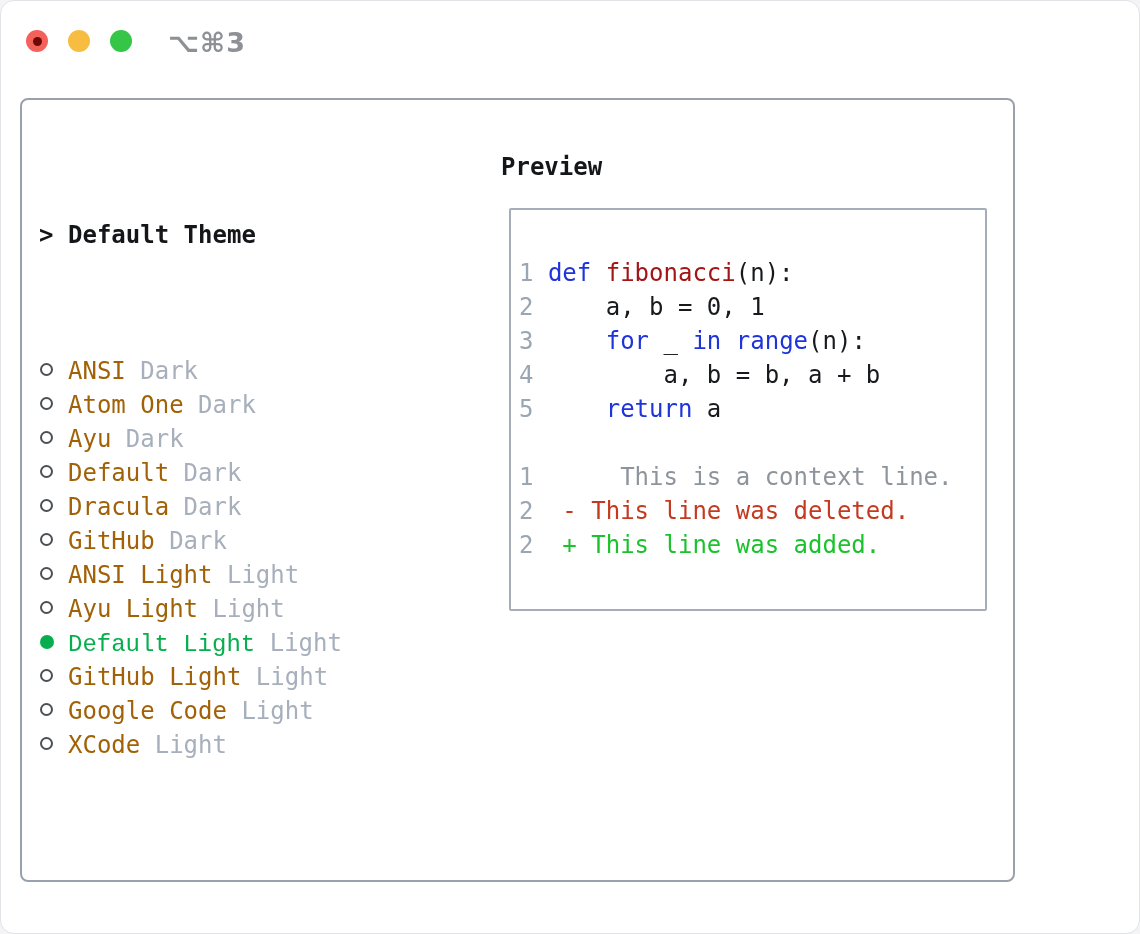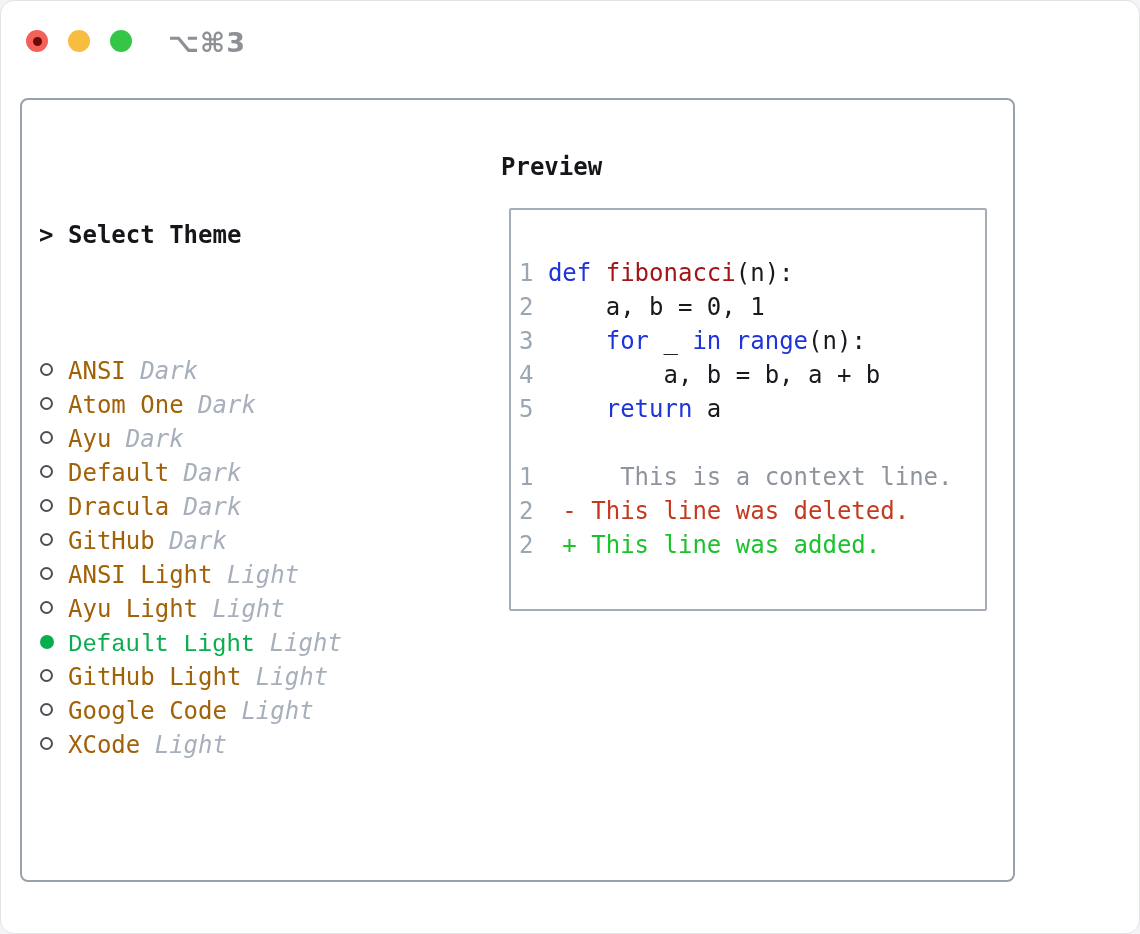--- a/index.html
+++ b/index.html
@@ -42,21 +42,21 @@
   .cell{display:inline-block;width:29px;vertical-align:top;}
   .bullet{
     display:inline-block;width:13px;height:13px;border-radius:50%;
     border:2px solid #4b5057;margin:9px 0 0 1px;vertical-align:top;
   }
   .bullet.on{border:none;width:14px;height:14px;background:var(--accent);}
   .hdr,.preview-hdr{font-weight:bold;color:#141619;}
   .caret{font-weight:bold;color:#141619;}
   .nm{color:#a16207;}
   .nm.sel{color:var(--accent);font-family:Liberation Mono, monospace;}
-  .vr{color:var(--muted);font-style:italic;}
+  .vr{color:var(--muted);}
   
   .preview-hdr{position:absolute;left:479px;top:50px;font-size:24px;line-height:34px;}
   .preview-box{
     position:absolute;left:487px;top:108px;width:478px;height:403px;
     border:2px solid #a5adb8;border-radius:2px;background:#fff;
   }
   .code{
     position:absolute;left:8px;top:46px;margin:0;
     font-family:inherit;font-size:24px;line-height:34px;white-space:pre;
     color:#17191d;
@@ -79,21 +79,21 @@
         <span class="dot" id="light-red-dot" style="background: rgb(109, 10, 6);"></span>
       </span>
     <span class="light" id="light-yellow" style="left: 67px; background: rgb(247, 189, 64);"></span>
     <span class="light" id="light-green" style="left: 109px; background: rgb(53, 198, 72);"></span>
     <span class="win-title">⌥⌘3</span>
   </div>
 
   <div class="panel">
 
     <div class="leftcol">
-      <div class="row"><span class="cell caret">&gt;</span><span class="hdr">Select Theme</span></div>
+      <div class="row"><span class="cell caret">&gt;</span><span class="hdr">Default Theme</span></div>
 
       <div id="theme-list"><div class="row"><span class="cell"><span class="bullet"></span></span><span class="nm">ANSI</span><span class="vr"> Dark</span></div><div class="row"><span class="cell"><span class="bullet"></span></span><span class="nm">Atom One</span><span class="vr"> Dark</span></div><div class="row"><span class="cell"><span class="bullet"></span></span><span class="nm">Ayu</span><span class="vr"> Dark</span></div><div class="row"><span class="cell"><span class="bullet"></span></span><span class="nm">Default</span><span class="vr"> Dark</span></div><div class="row"><span class="cell"><span class="bullet"></span></span><span class="nm">Dracula</span><span class="vr"> Dark</span></div><div class="row"><span class="cell"><span class="bullet"></span></span><span class="nm">GitHub</span><span class="vr"> Dark</span></div><div class="row"><span class="cell"><span class="bullet"></span></span><span class="nm">ANSI Light</span><span class="vr"> Light</span></div><div class="row"><span class="cell"><span class="bullet"></span></span><span class="nm">Ayu Light</span><span class="vr"> Light</span></div><div class="row"><span class="cell"><span class="bullet on"></span></span><span class="nm sel">Default Light</span><span class="vr"> Light</span></div><div class="row"><span class="cell"><span class="bullet"></span></span><span class="nm">GitHub Light</span><span class="vr"> Light</span></div><div class="row"><span class="cell"><span class="bullet"></span></span><span class="nm">Google Code</span><span class="vr"> Light</span></div><div class="row"><span class="cell"><span class="bullet"></span></span><span class="nm">XCode</span><span class="vr"> Light</span></div></div>
 
       <div class="row"></div>
 
       
 
       
 
       

